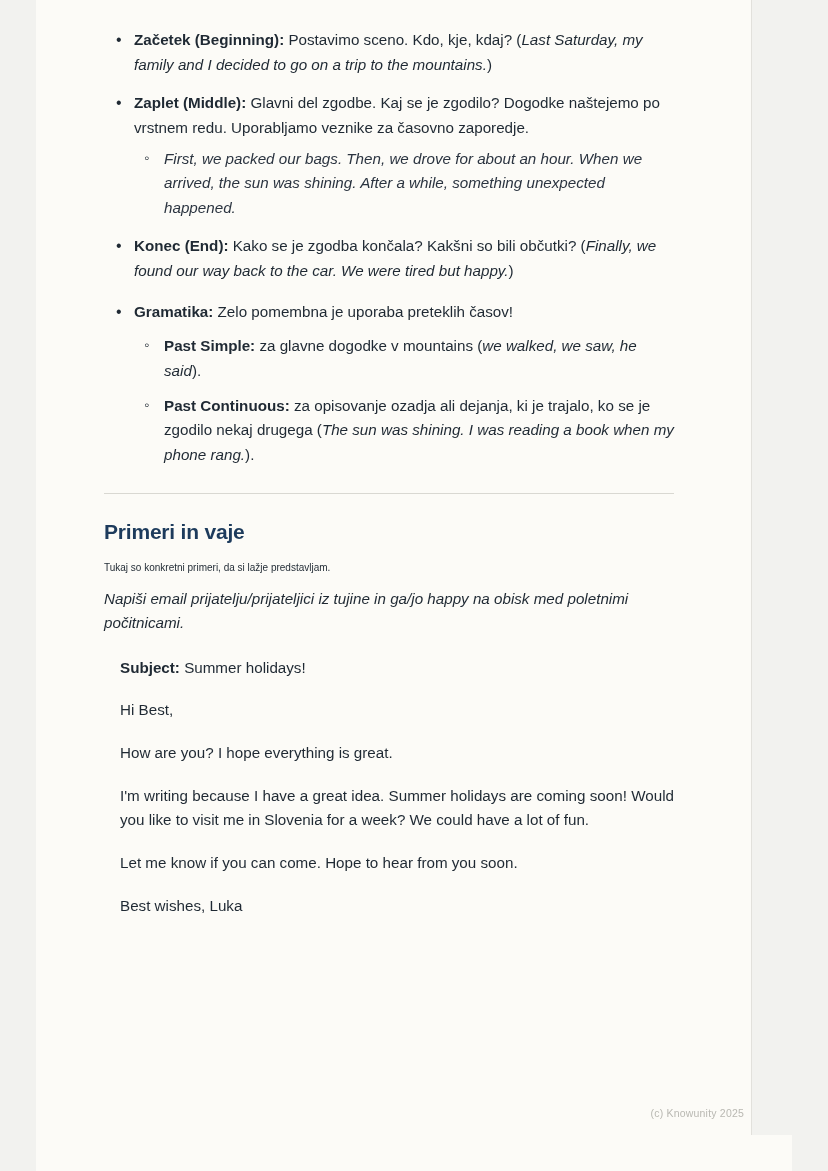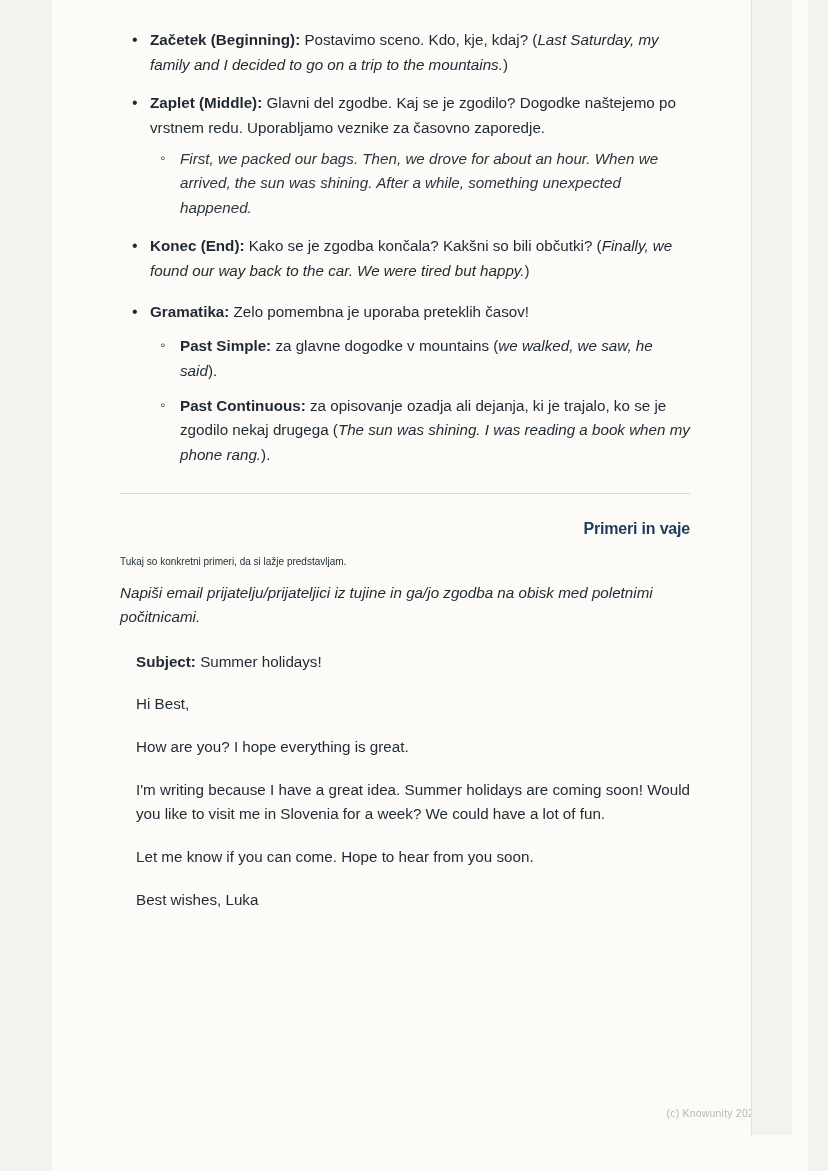--- a/index.html
+++ b/index.html
@@ -10,21 +10,21 @@
   body {
     width: 828px;
     height: 1171px;
     font-family: "Liberation Sans", sans-serif;
     color: #1f2933;
     overflow: hidden;
     position: relative;
   }
   .page {
     position: absolute;
-    left: 52px;
+    left: 36px;
     top: 0;
     width: 756px;
     min-height: 1171px;
     background: #fcfbf7;
     box-sizing: border-box;
   }
   .scroll-gutter {
     position: absolute;
     right: 36px;
     top: 0;
@@ -86,26 +86,25 @@
   .i { font-style: italic; }
   .sub-italic { font-style: italic; color: #2b3440; }
 
   hr.divider {
     border: none;
     border-top: 1px solid #d9d8d2;
     margin: 26px 0 26px 0;
     width: 100%;
   }
   h2.section-title {
-    font-size: 16px;
+    font-size: 21px;
     color: #1d3b5c;
     margin: 0 0 16px 0;
     font-weight: bold;
     letter-spacing: -0.2px;
-    text-align: right;
   }
   h3.sub-title {
     font-size: 17.5px;
     color: #1d3b5c;
     margin: 28px 0 16px 0;
     font-weight: bold;
   }
   p.body {
     font-size: 15.2px;
     line-height: 1.62;
@@ -170,21 +169,21 @@
           </li>
         </ul>
       </li>
     </ul>
 
     <hr class="divider">
 
     <h2 class="section-title">Primeri in vaje</h2>
     <p class="intro">Tukaj so konkretni primeri, da si lažje predstavljam.</p>
 
-    <p class="prompt">Napiši email prijatelju/prijateljici iz tujine in ga/jo zgodba na obisk med poletnimi počitnicami.</p>
+    <p class="prompt">Napiši email prijatelju/prijateljici iz tujine in ga/jo happy na obisk med poletnimi počitnicami.</p>
 
     <p class="body tight">
       <span class="b">Subject:</span><span> Summer holidays!</span>
     </p>
 
     <p class="body">Hi Best,</p>
     <p class="body">How are you? I hope everything is great.</p>
     <p class="body">I'm writing because I have a great idea. Summer holidays are coming soon! Would you like to visit me in Slovenia for a week? We could have a lot of fun.</p>
     <p class="body">Let me know if you can come. Hope to hear from you soon.</p>
     <p class="body">Best wishes, Luka</p>

